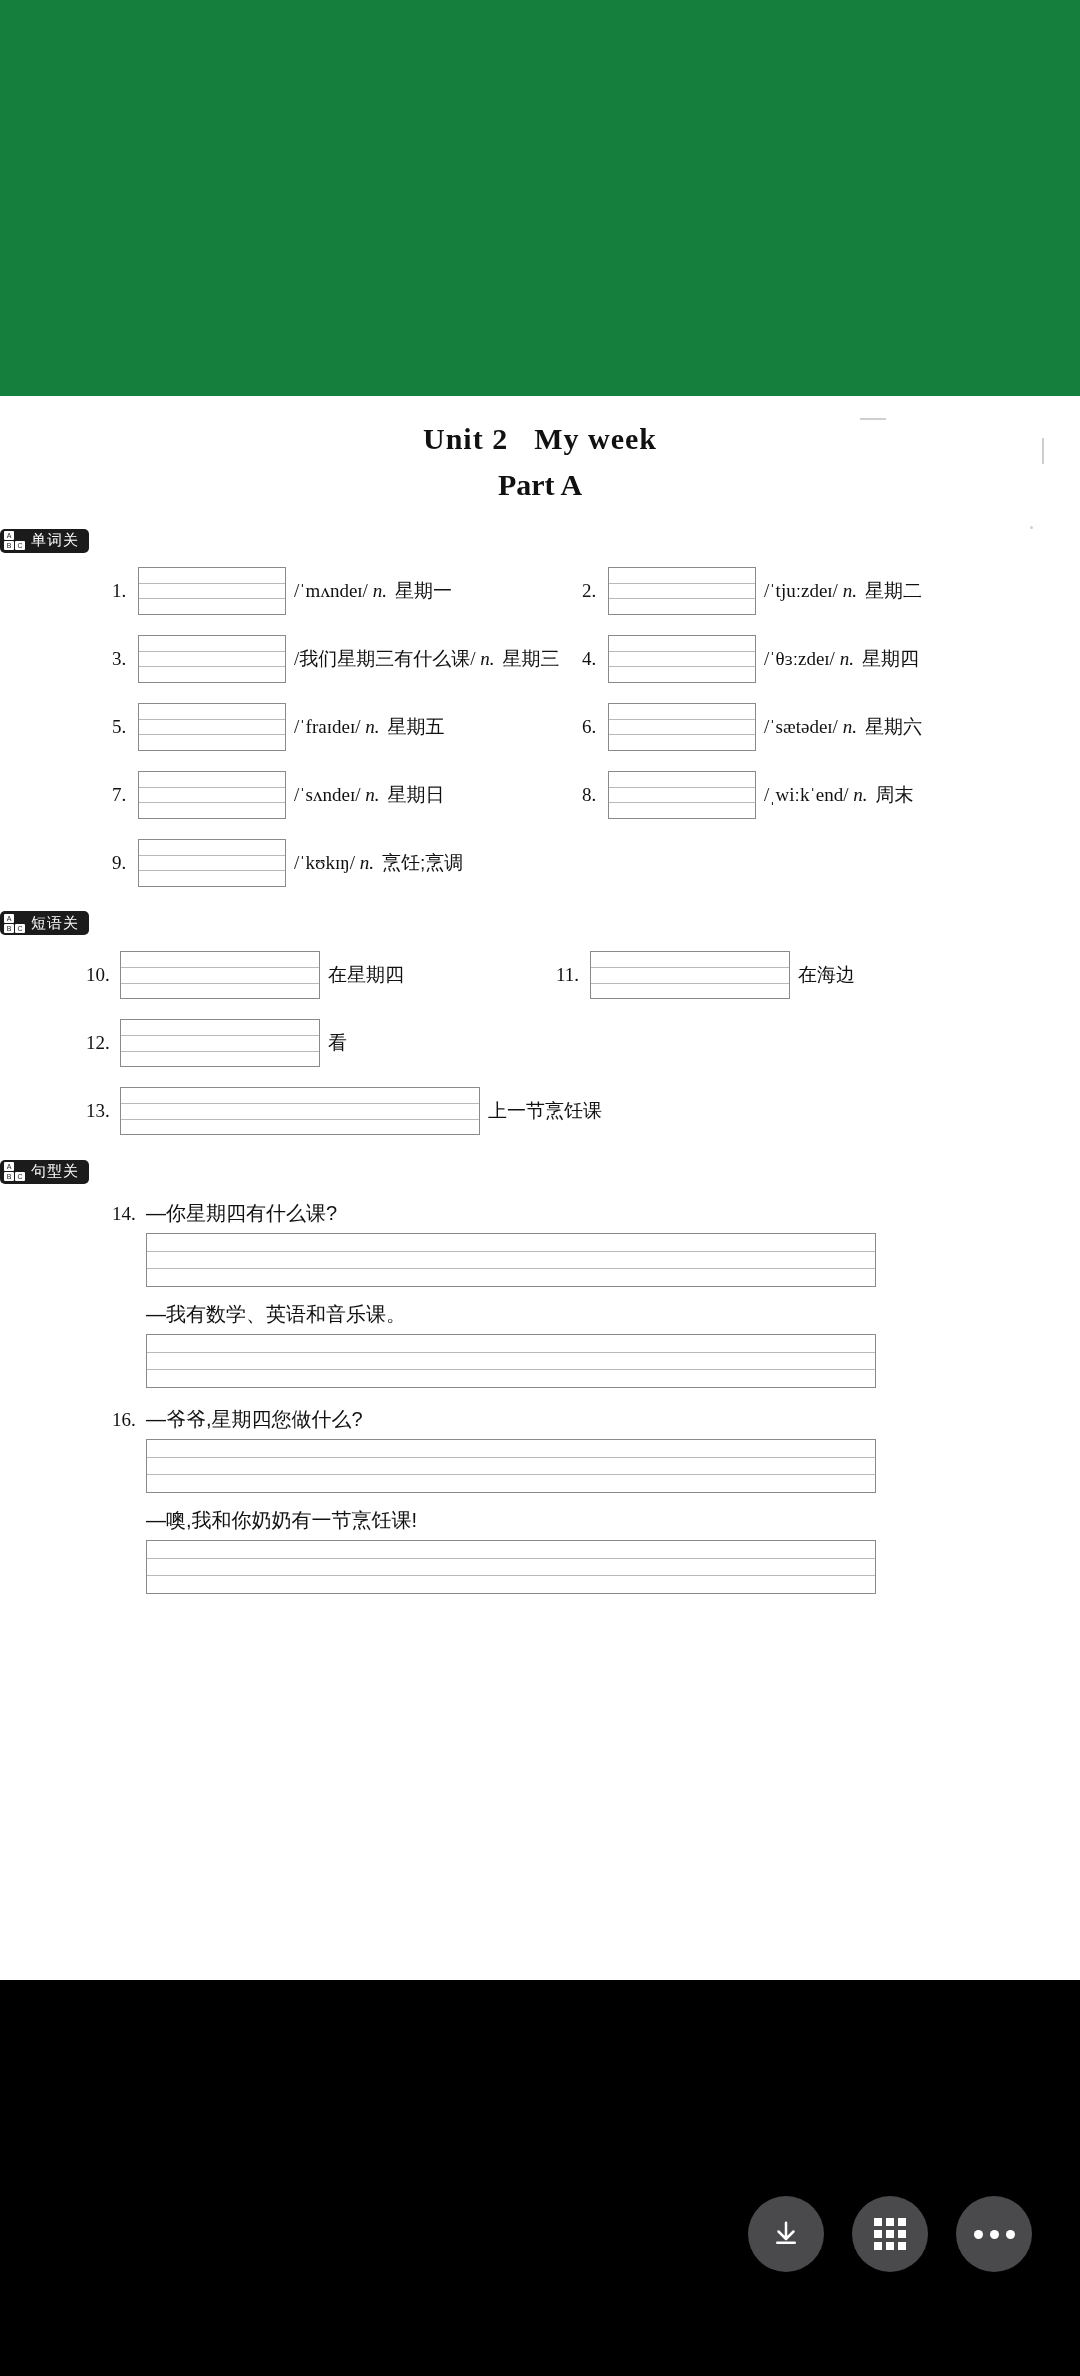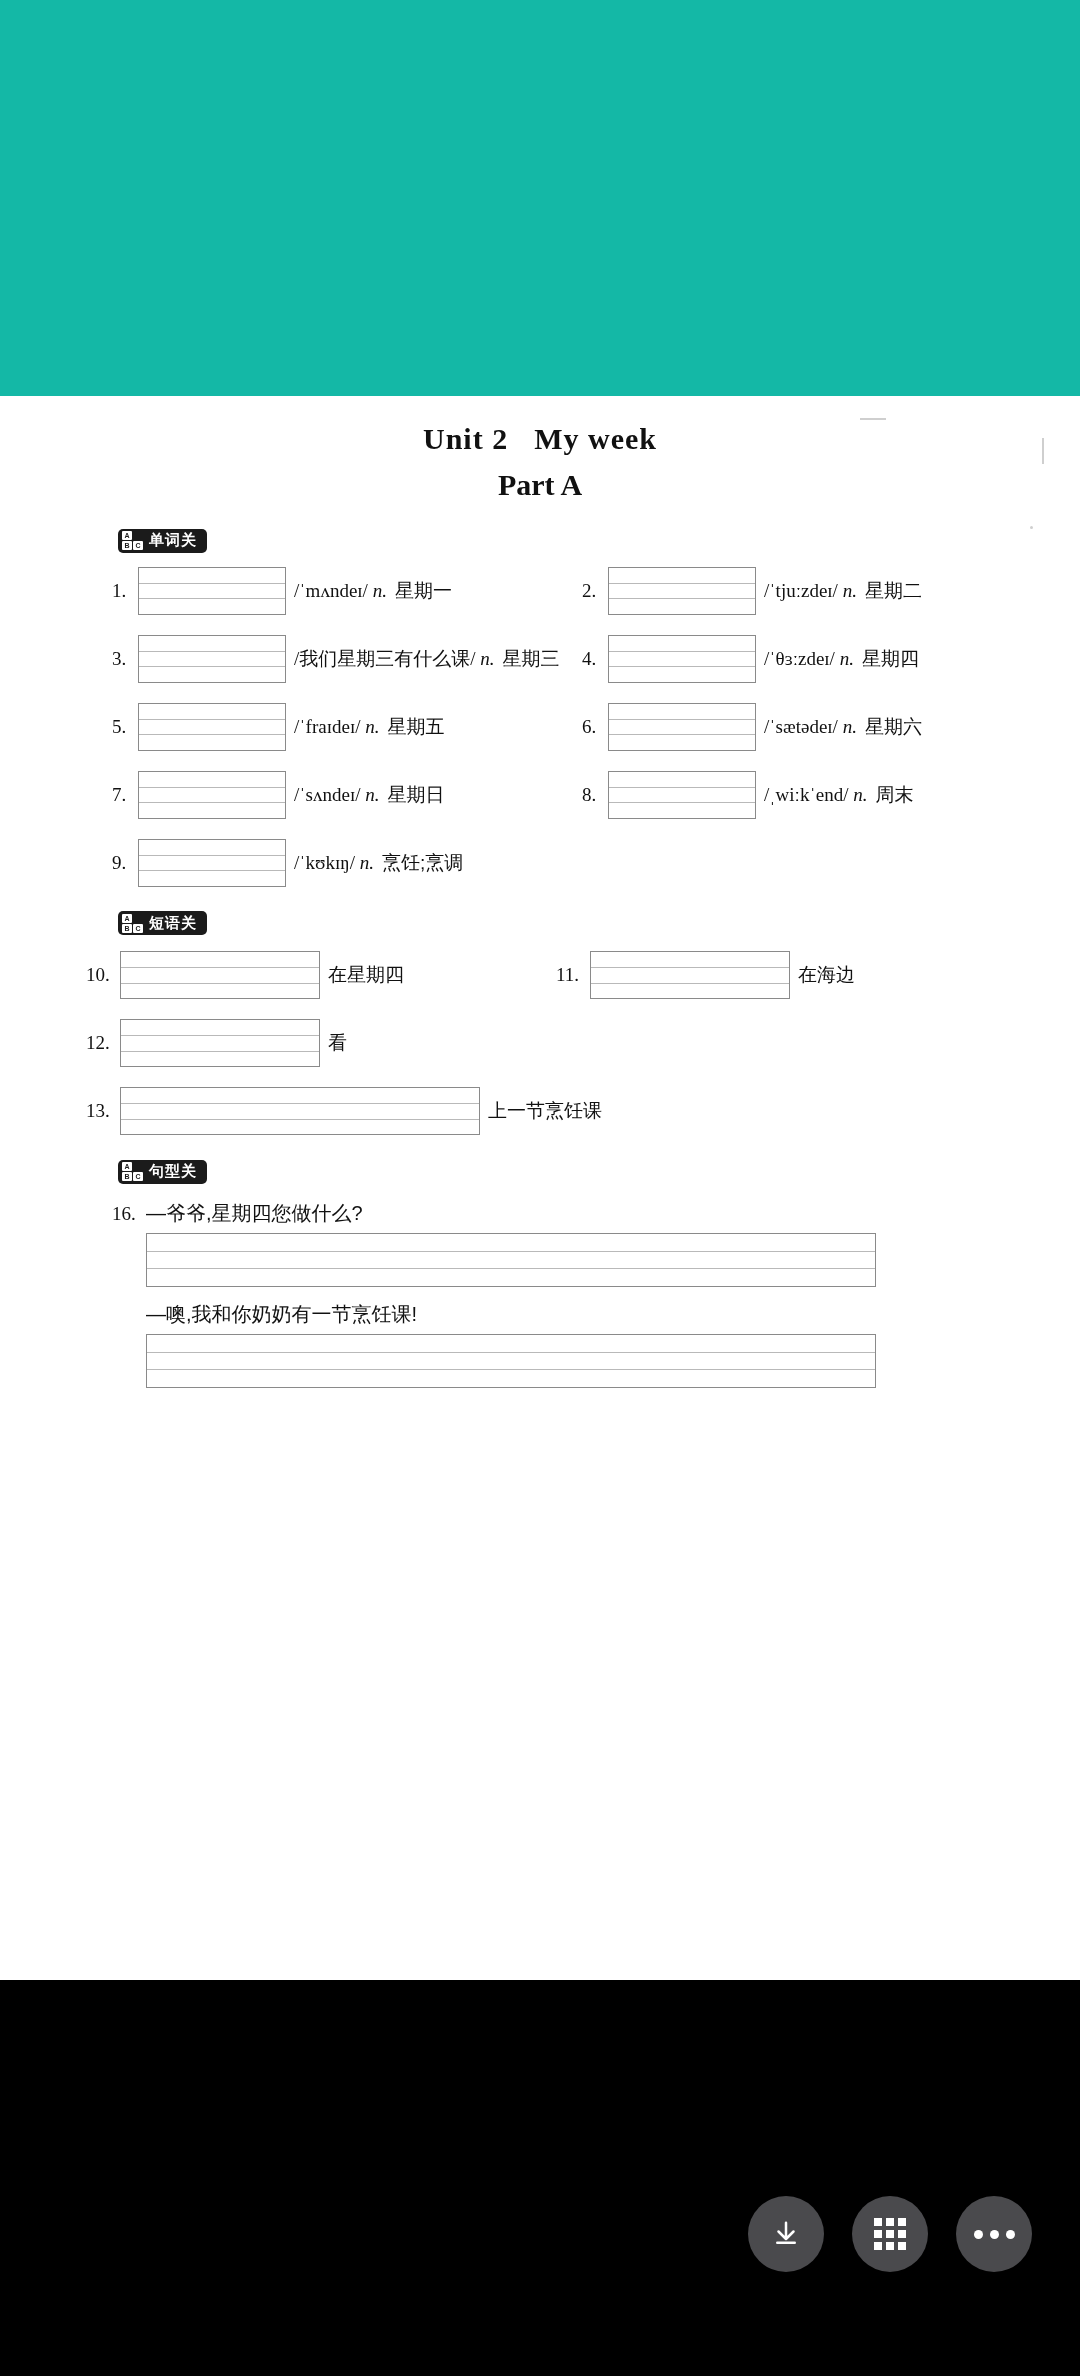--- a/index.html
+++ b/index.html
@@ -8,21 +8,21 @@
     background: #000;
     width: 1080px;
     height: 2376px;
     overflow: hidden;
     font-family: "Liberation Serif", serif;
   }
   #screen {
     position: relative;
     width: 1080px;
     height: 2376px;
-    background: #14b8a6;
+    background: #15803d;
   }
   
   #sheet {
     position: absolute;
     left: 0;
     top: 396px;
     width: 1080px;
     height: 1584px;
     background: #ffffff;
     overflow: hidden;
@@ -85,21 +85,21 @@
     font-family: "Liberation Sans", sans-serif;
     border-radius: 1px;
   }
   .sec-tag .abc i.blank { background: transparent; }
   .sec-tag .label {
     font-family: "Liberation Sans", sans-serif;
     font-size: 15px;
     letter-spacing: 1px;
     white-space: nowrap;
   }
-  .sec-row { padding-left: 118px; margin-top: 22px; font-weight: bold; }
+  .sec-row { margin-top: 22px; }
 
   
   .linebox {
     display: inline-block;
     vertical-align: middle;
     border: 1px solid #8a8a8a;
     border-left: 1px solid #8a8a8a;
     border-right: 1px solid #8a8a8a;
     background:
       linear-gradient(to bottom, transparent 0, transparent 100%);
@@ -391,20 +391,33 @@
               <i class="blank"></i>
               <i>B</i>
               <i>C</i>
           </span>
           <span class="label">句型关</span>
         </span>
       </div>
 
       <div class="sent-block">
 
+        <div class="sent-group">
+          <p class="sent-q">
+            <span class="num">14.</span>
+            <span>—你星期四有什么课?</span>
+          </p>
+          <div class="answer-lines">
+              <span class="linebox"></span>
+            </div>
+          <p class="sent-a">—我有数学、英语和音乐课。</p>
+          <div class="answer-lines">
+              <span class="linebox"></span>
+            </div>
+        </div>
 
 
         <div class="sent-group">
           <p class="sent-q">
             <span class="num">16.</span>
             <span>—爷爷,星期四您做什么?</span>
           </p>
           <div class="answer-lines">
               <span class="linebox"></span>
             </div>

